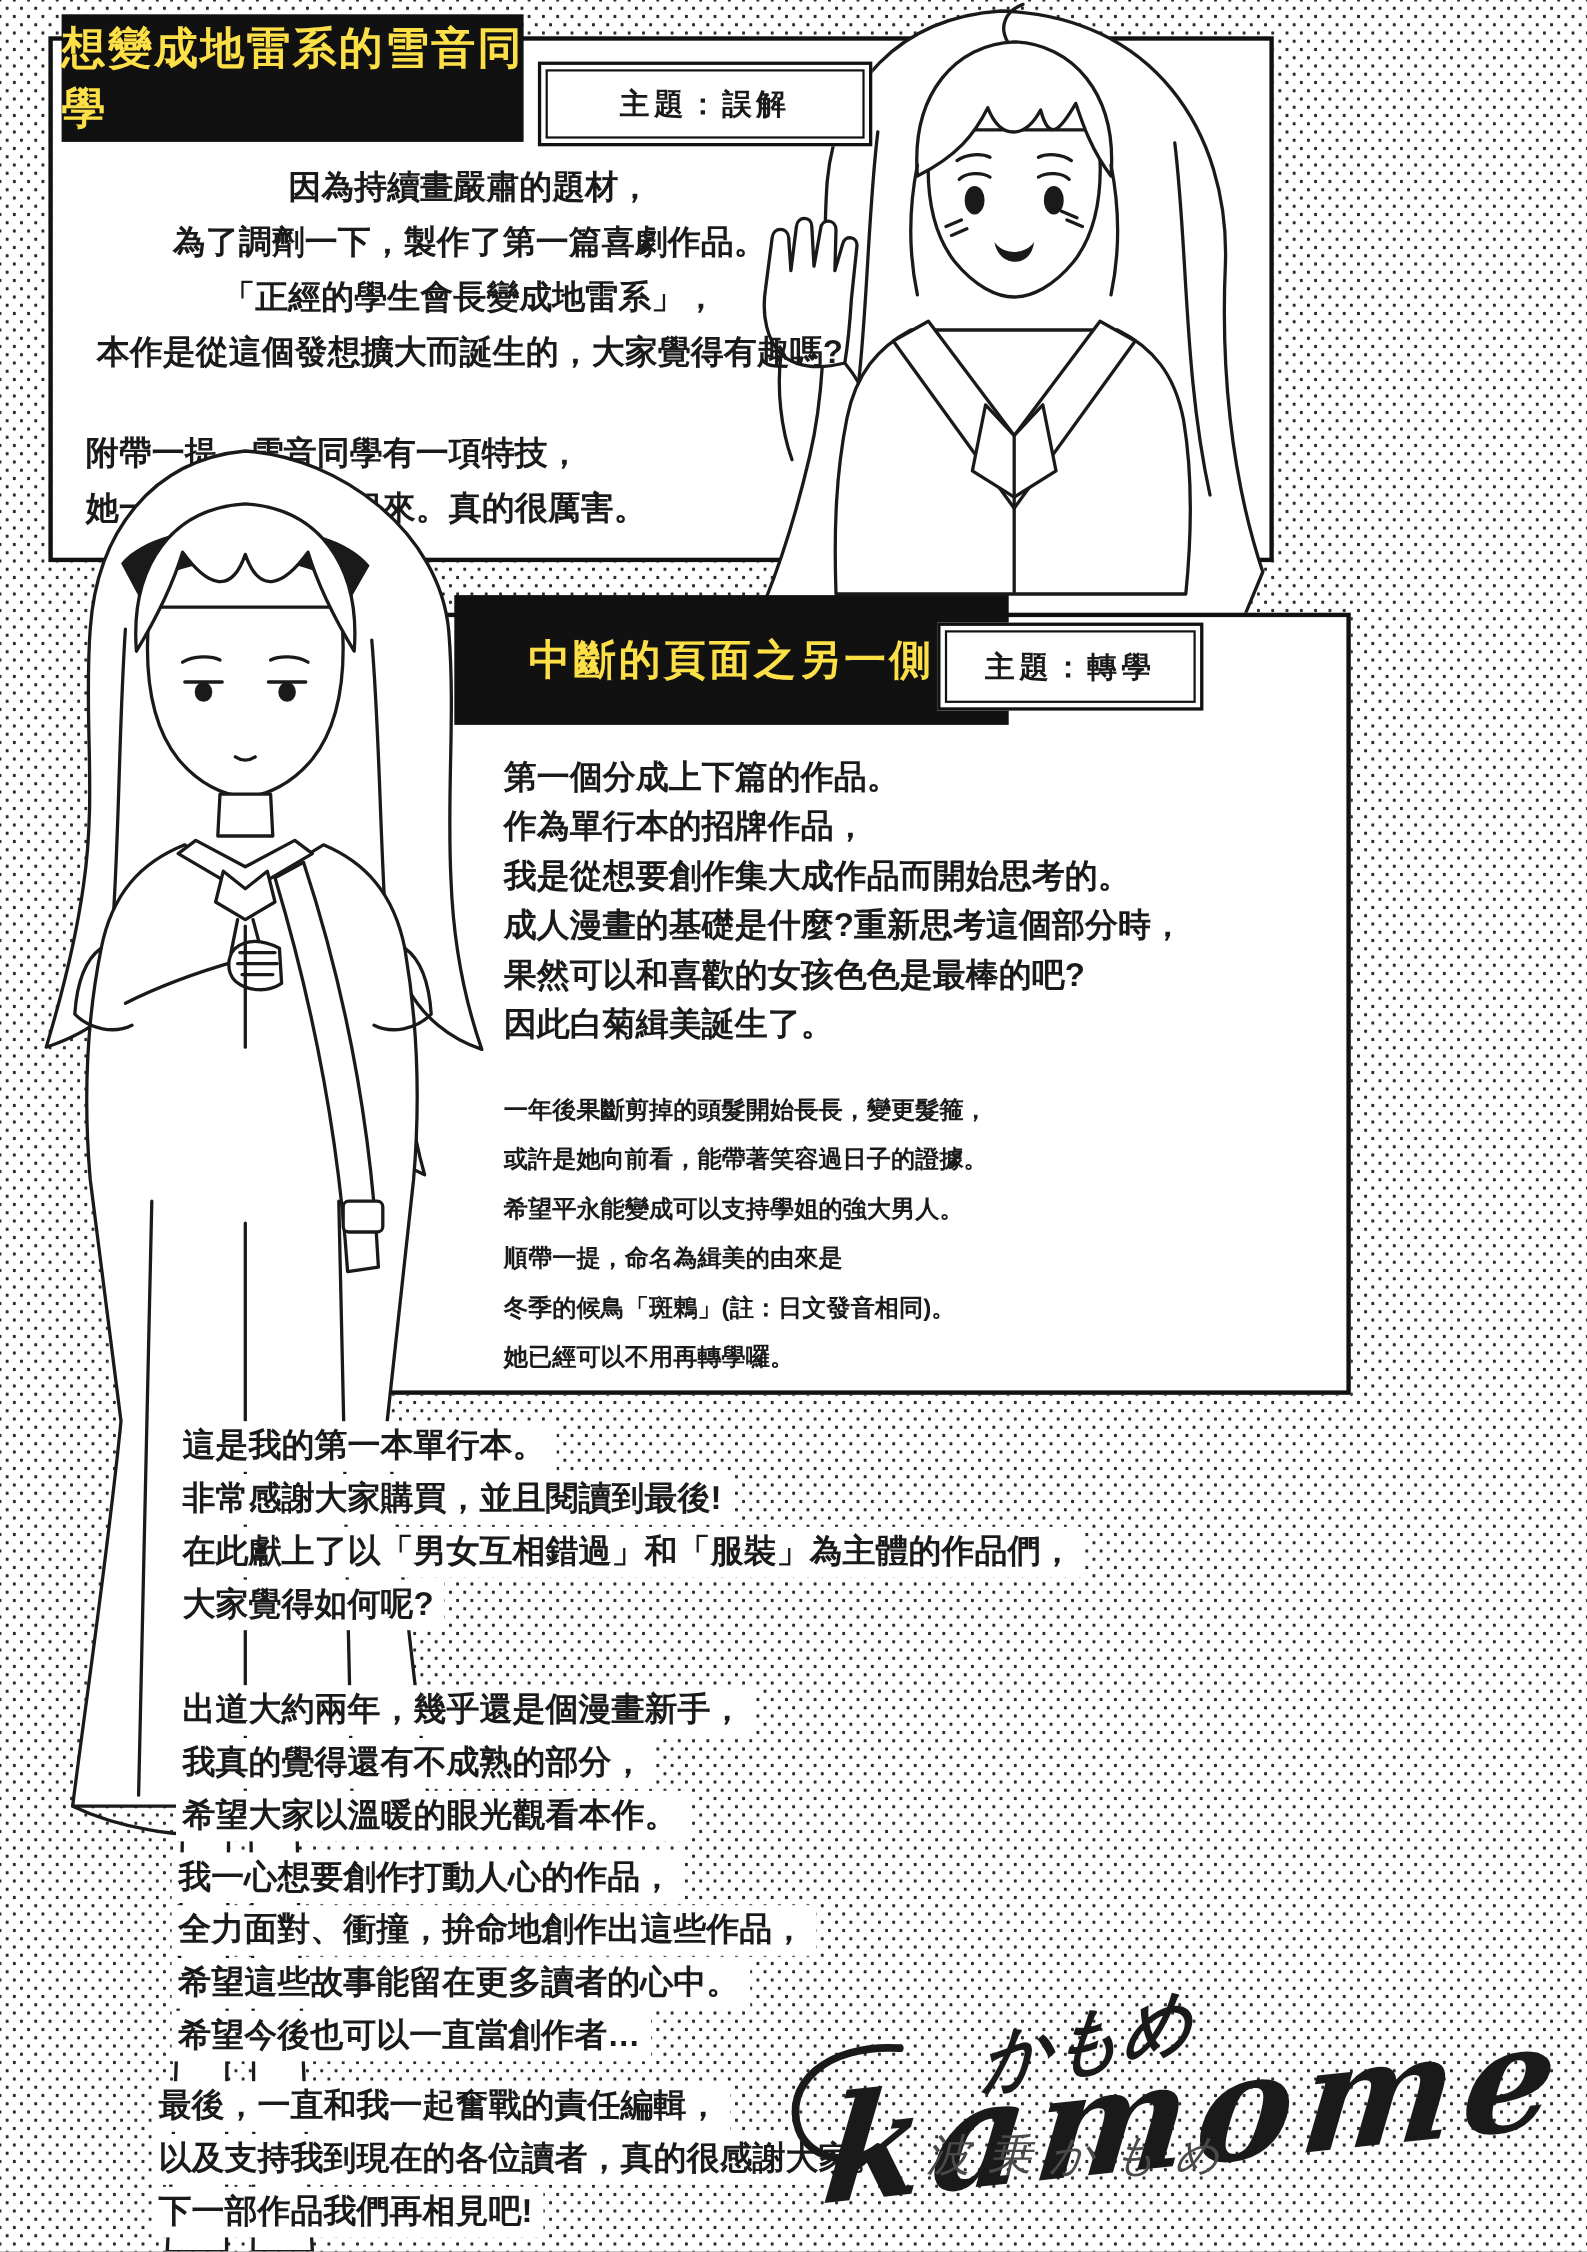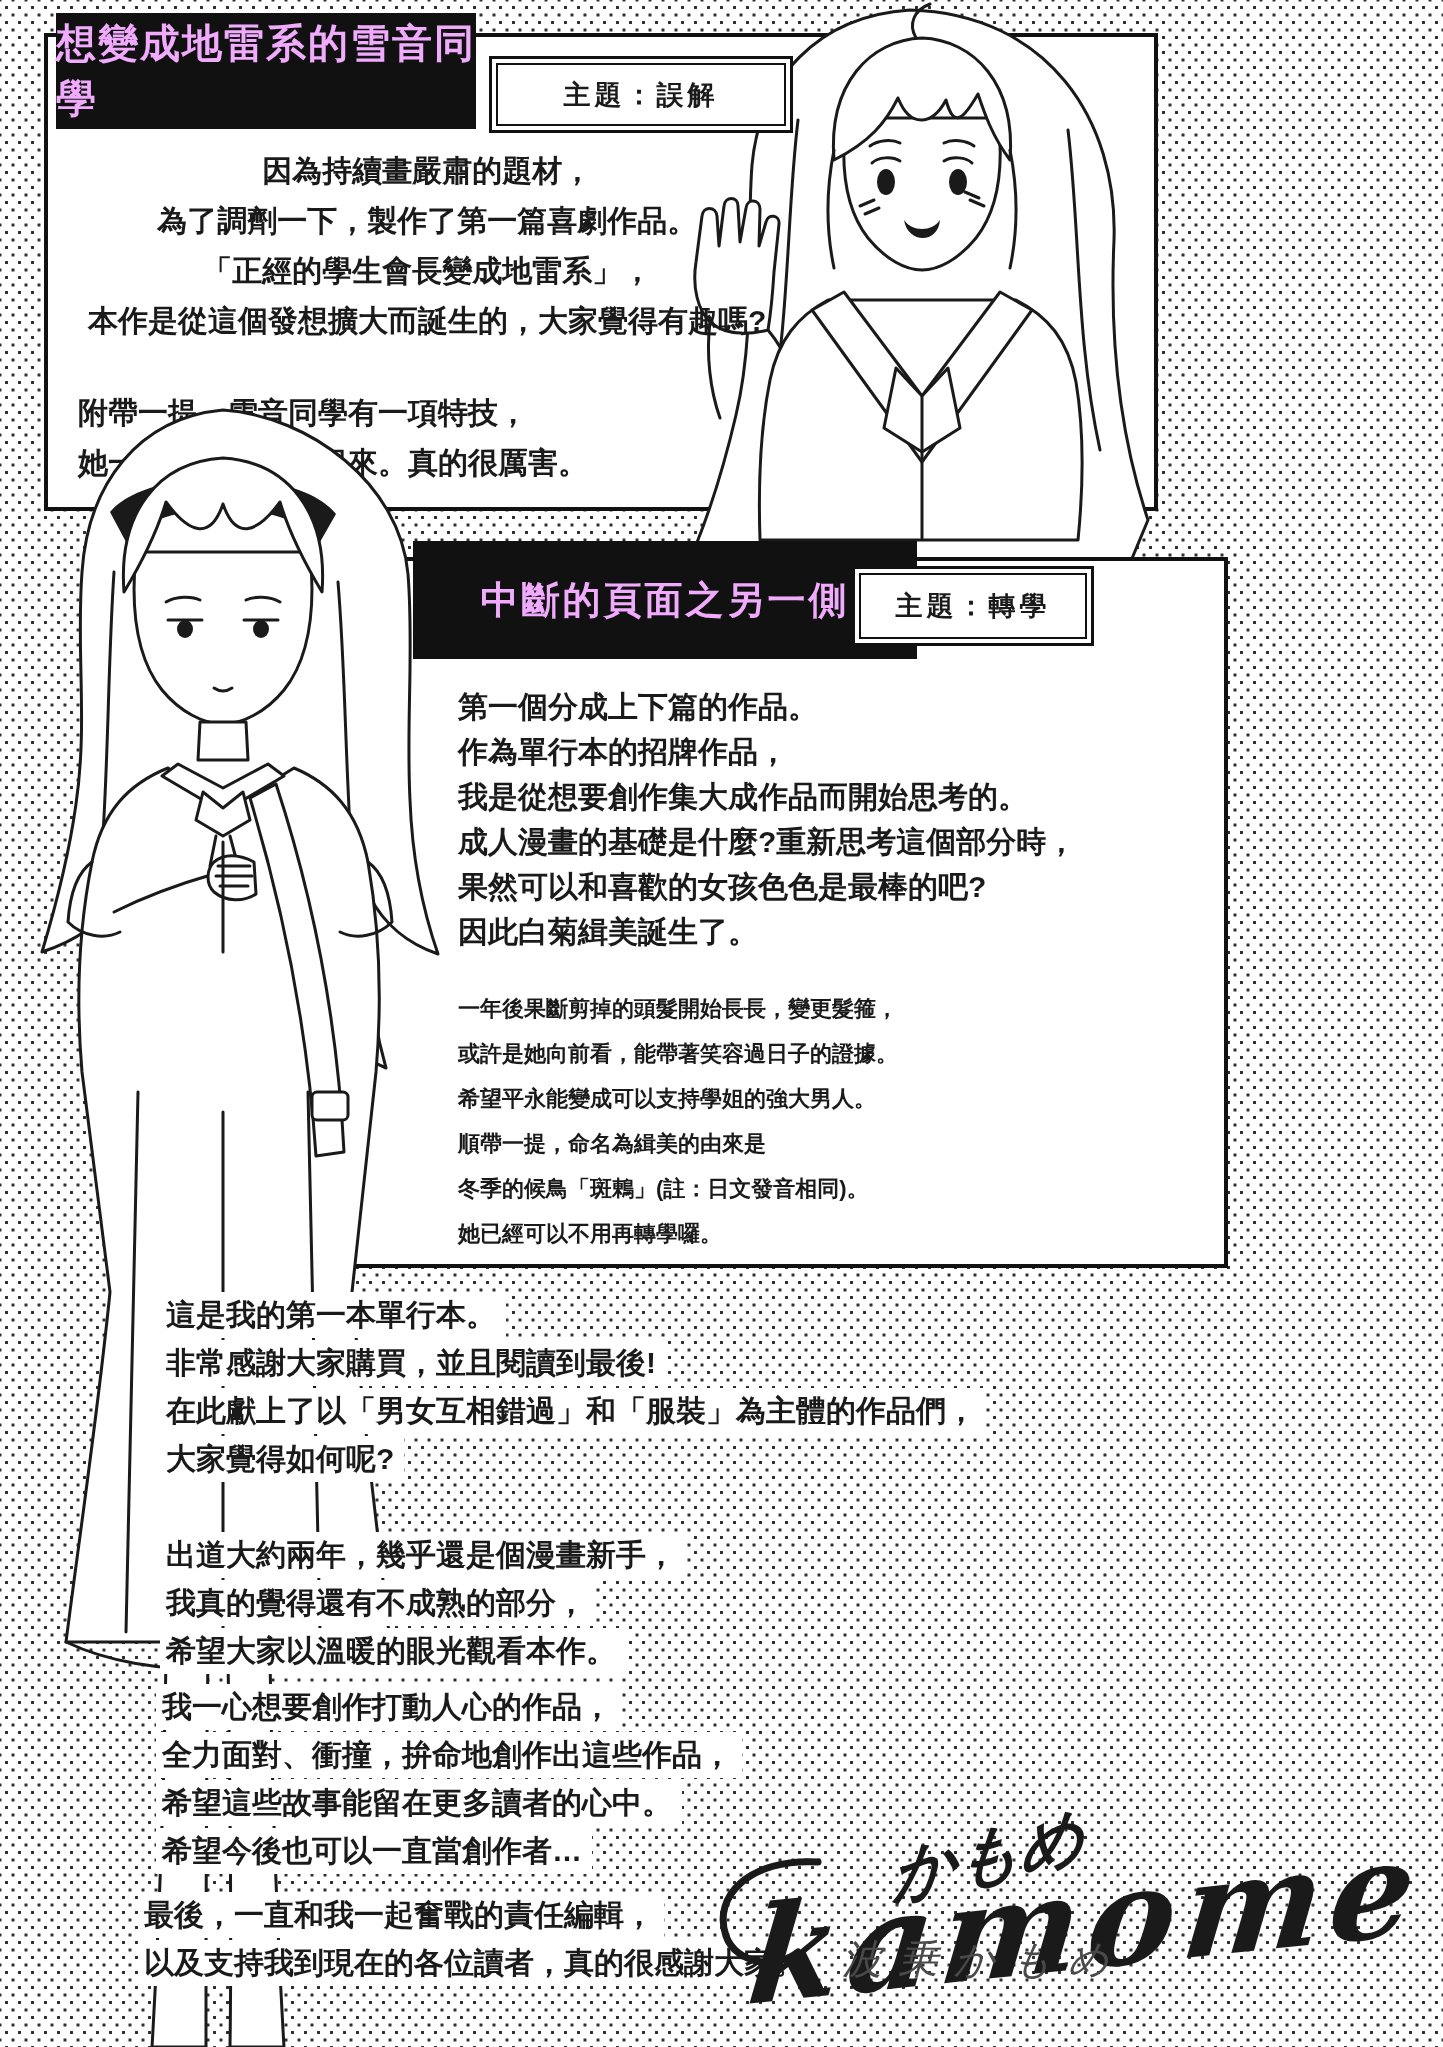--- a/index.html
+++ b/index.html
@@ -11,21 +11,21 @@
       radial-gradient(#2b2b2b 1.3px, transparent 1.6px);
     background-size:13px 15px;
     background-position:0 0, 6.5px 7.5px;
     font-family:"Liberation Sans", sans-serif;
     color:#1a1a1a;
   }
   .panel{position:absolute;background:#ffffff;border:4px solid #111;box-sizing:border-box;}
   .panel1{left:44px;top:33px;width:1114px;height:478px;}
   .panel2{left:349px;top:557px;width:879px;height:711px;}
   .titlebox{
-    position:absolute;background:#111;color:#f0abfc;display:flex;align-items:center;justify-content:center;
+    position:absolute;background:#111;color:#fde047;display:flex;align-items:center;justify-content:center;
     font-weight:700;box-sizing:border-box;
   }
   .t1{left:56px;top:13px;width:420px;height:116px;font-size:40px;letter-spacing:2px;}
   .t2{left:413px;top:541px;width:504px;height:118px;font-size:38px;letter-spacing:3px;}
   .themebox{position:absolute;background:#fff;border:3px solid #111;padding:4px;box-sizing:border-box;}
   .themebox .inner{
     border:2px solid #111;width:100%;height:100%;box-sizing:border-box;
     display:flex;align-items:center;justify-content:center;
     font-weight:700;font-size:27px;letter-spacing:4px;
   }
@@ -179,20 +179,21 @@
   </div>
   <div class="closing cC">
     <div class="aline">我一心想要創作打動人心的作品，</div>
     <div class="aline">全力面對、衝撞，拚命地創作出這些作品，</div>
     <div class="aline">希望這些故事能留在更多讀者的心中。</div>
     <div class="aline">希望今後也可以一直當創作者…</div>
   </div>
   <div class="closing cD">
     <div class="aline">最後，一直和我一起奮戰的責任編輯，</div>
     <div class="aline">以及支持我到現在的各位讀者，真的很感謝大家。</div>
+    <div class="aline">下一部作品我們再相見吧!</div>
   </div>
 
   <svg class="sig-swash" width="150" height="140" viewBox="0 0 150 140">
     <path d="M120,14 C52,10 14,48 28,88 C38,116 78,122 100,104" fill="none" stroke="#1a1a1a" stroke-width="7" stroke-linecap="round"></path>
   </svg>
   <div class="sig-kana">かもめ</div>
   <div class="sig-script">kamome</div>
   <div class="sig-name">波乗かもめ</div>
 
 </div>

